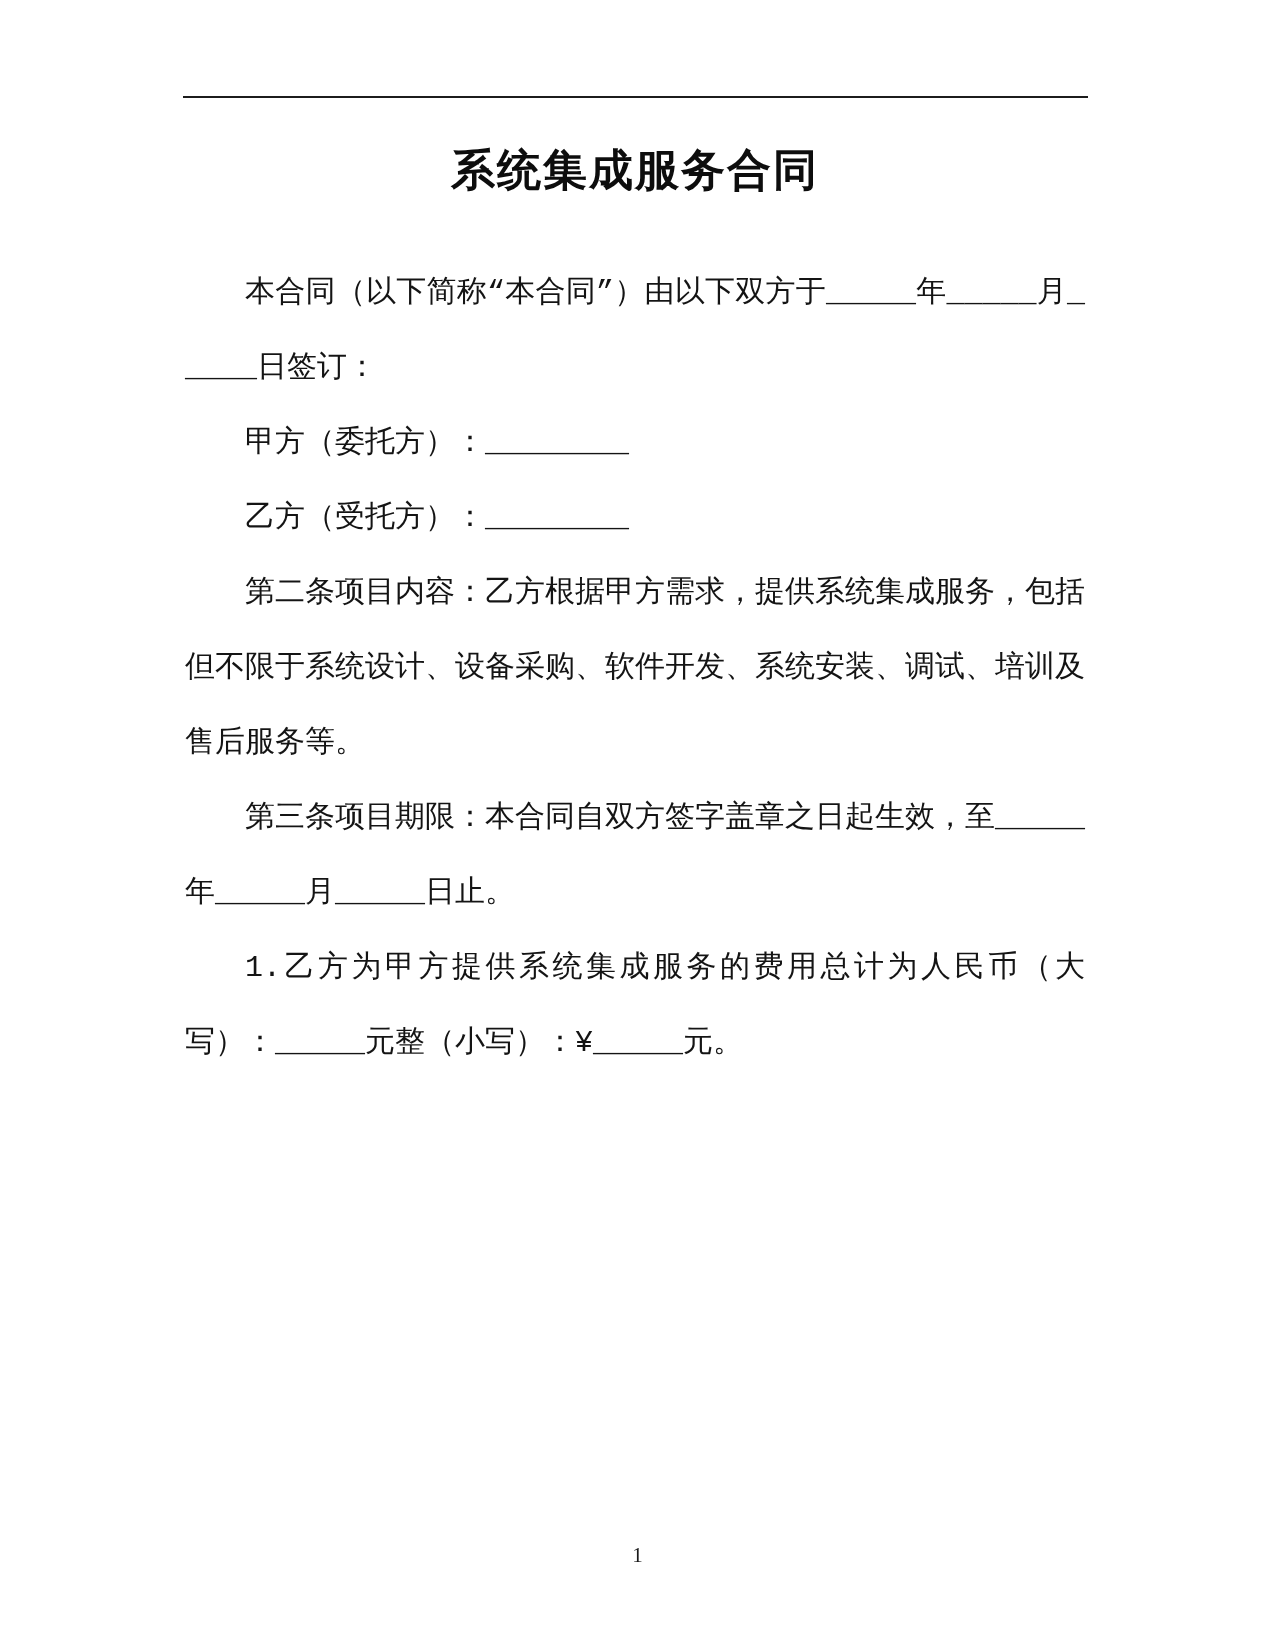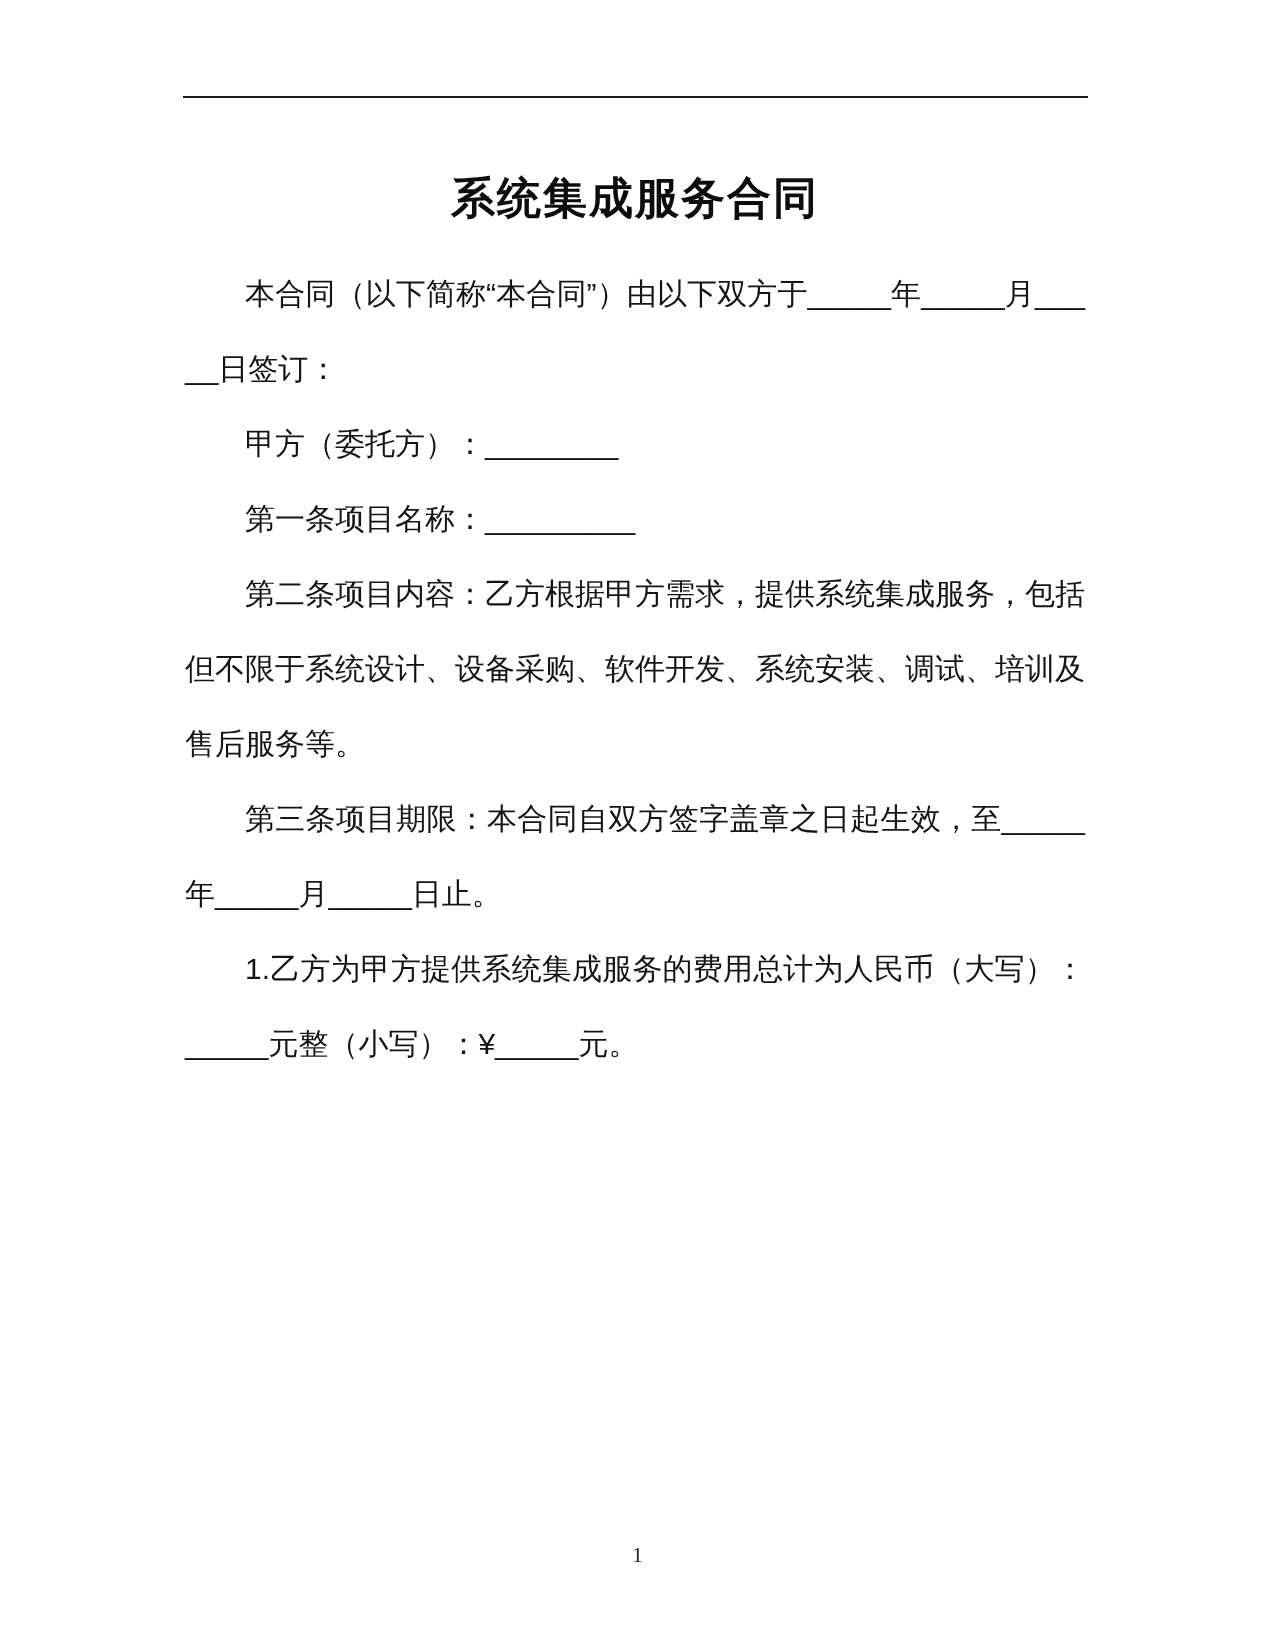--- a/index.html
+++ b/index.html
@@ -20,38 +20,39 @@
     position: absolute;
     left: 183px;
     top: 96px;
     width: 905px;
     height: 0;
     border-top: 2px solid #1c1c1c;
   }
   .doc-title {
     position: absolute;
     left: 185px;
-    top: 168px;
+    top: 140px;
     width: 900px;
     margin: 0;
     text-align: center;
     font-size: 44px;
     line-height: 60px;
     font-weight: bold;
     color: #0d0d0d;
     letter-spacing: 2px;
   }
   .doc-body {
     position: absolute;
     left: 185px;
     top: 256px;
     width: 900px;
     font-size: 30px;
     line-height: 75px;
     color: #141414;
+    font-family: Liberation Mono, monospace;
   }
   .doc-body p {
     margin: 0;
     padding: 0;
     text-indent: 2em;
     text-align: justify;
     word-break: break-all;
   }
   .page-footer {
     position: absolute;
@@ -70,21 +71,21 @@
 
 <div class="page">
 
   <div class="header-rule"></div>
 
   <h1 class="doc-title">系统集成服务合同</h1>
 
   <div class="doc-body">
     <p>本合同（以下简称“本合同”）由以下双方于_____年_____月_____日签订：</p>
     <p>甲方（委托方）：________</p>
-    <p>第一条项目名称：_________</p>
+    <p>乙方（受托方）：________</p>
     <p>第二条项目内容：乙方根据甲方需求，提供系统集成服务，包括但不限于系统设计、设备采购、软件开发、系统安装、调试、培训及售后服务等。</p>
     <p>第三条项目期限：本合同自双方签字盖章之日起生效，至_____年_____月_____日止。</p>
     <p>1.乙方为甲方提供系统集成服务的费用总计为人民币（大写）：_____元整（小写）：¥_____元。</p>
   </div>
 
   <div class="page-footer">
     <span>1</span>
   </div>
 
 </div>

